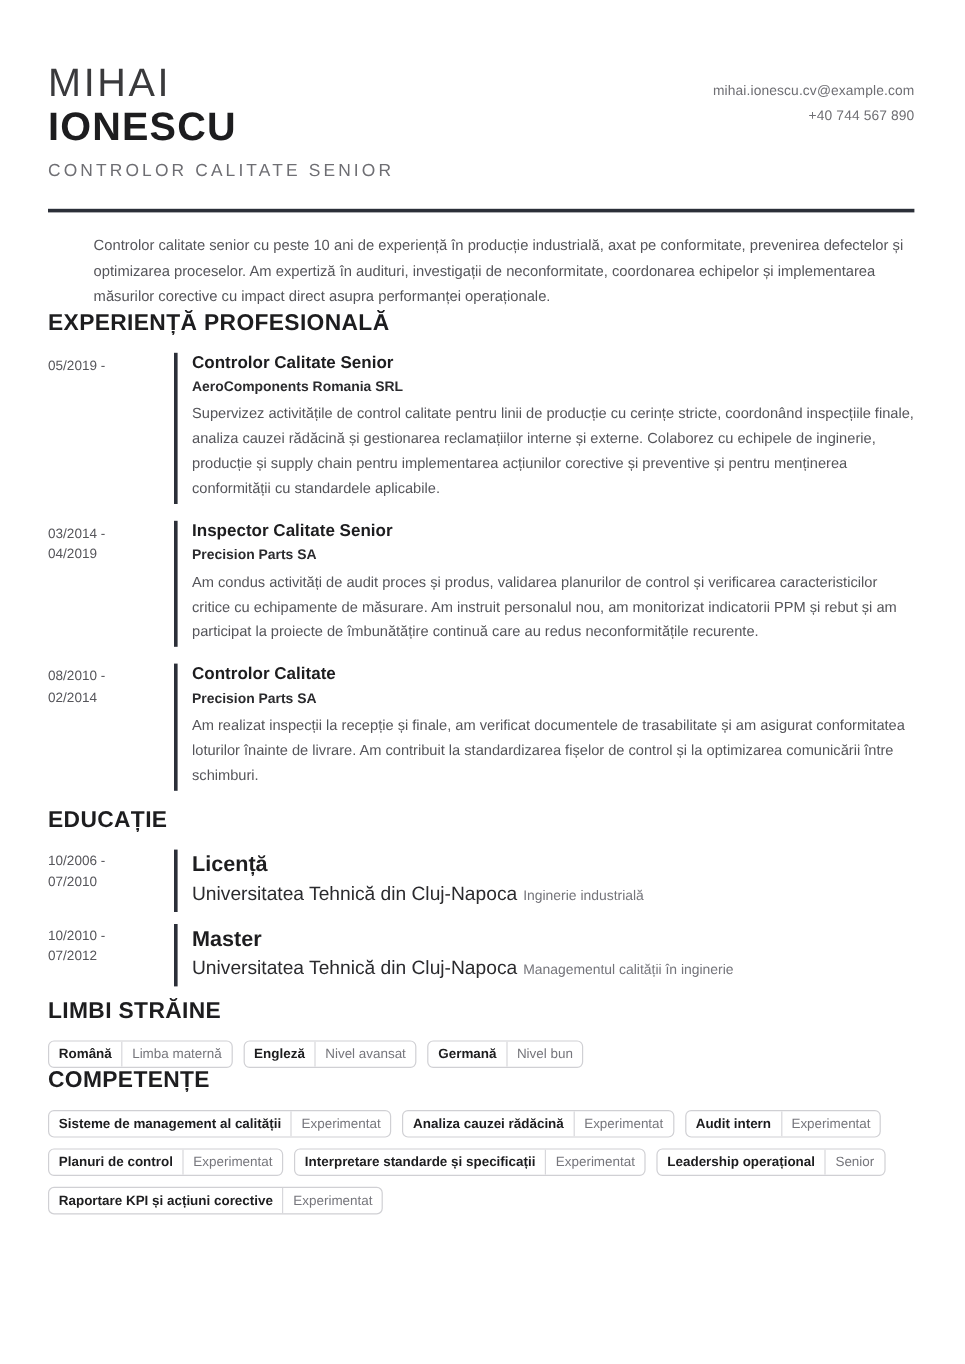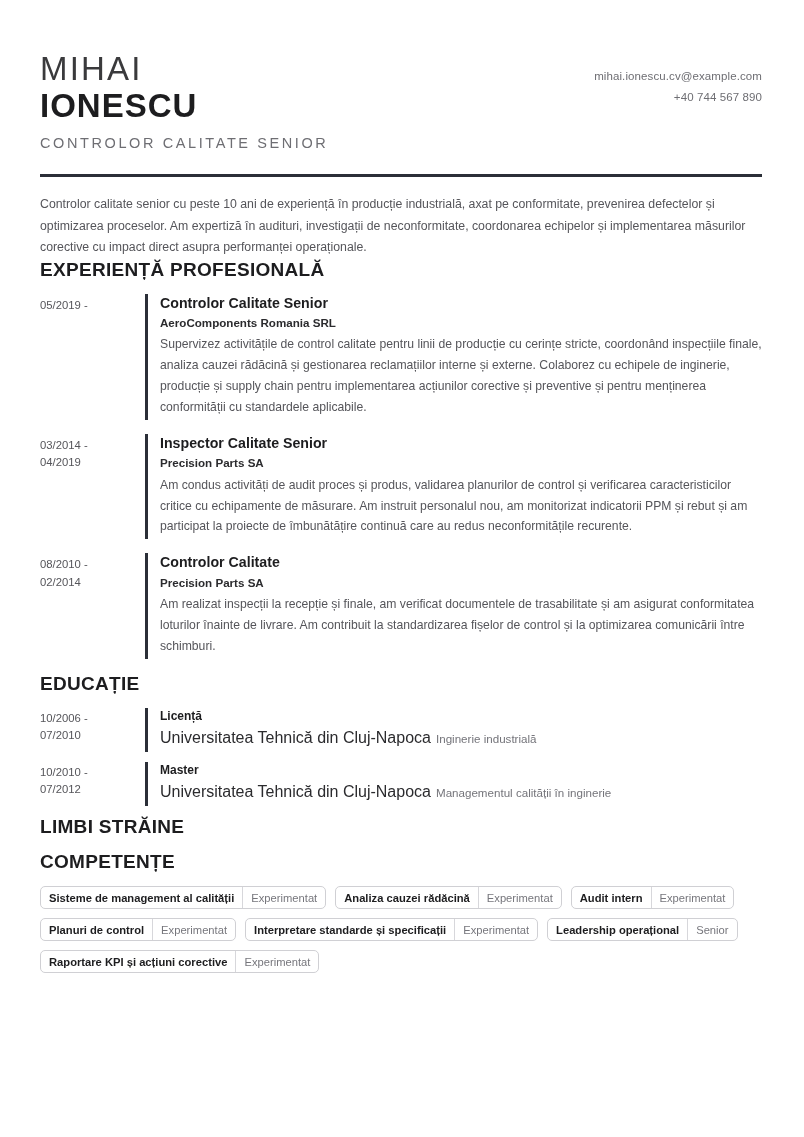--- a/index.html
+++ b/index.html
@@ -65,20 +65,21 @@
     margin-top: 23px;
   }
 
   
   .summary {
     font-size: 12.3px;
     line-height: 1.76;
     color: #55555a;
     margin-top: 17px;
     max-width: 722px;
+    margin-left: 38px;
   }
 
   
   .section-heading {
     font-size: 19px;
     font-weight: 700;
     color: #1d1d1f;
     letter-spacing: 0.3px;
     margin-bottom: 13px;
   }
@@ -123,21 +124,21 @@
     line-height: 1.72;
     color: #55555a;
     margin-top: 3px;
     max-width: 612px;
   }
 
   
   .edu-entry { margin-bottom: 10px; }
   .edu-entry .entry-dates { padding-top: 2px; }
   .edu-degree {
-    font-size: 12px;
+    font-size: 18px;
     font-weight: 700;
     color: #1d1d1f;
     line-height: 1.35;
   }
   .edu-sub {
     margin-top: 2px;
     line-height: 1.5;
   }
   .edu-school {
     font-size: 16px;
@@ -258,20 +259,34 @@
       <div class="entry-body">
         <div class="edu-degree">Master</div>
         <div class="edu-sub">
           <span class="edu-school">Universitatea Tehnică din Cluj-Napoca</span><span class="edu-field">Managementul calității în inginerie</span>
         </div>
       </div>
     </div>
   </div>
 
   <div class="section-heading">LIMBI STRĂINE</div>
+  <div class="chip-row lang-row">
+    <div class="chip">
+      <span class="chip-name">Română</span>
+      <span class="chip-level">Limba maternă</span>
+    </div>
+    <div class="chip">
+      <span class="chip-name">Engleză</span>
+      <span class="chip-level">Nivel avansat</span>
+    </div>
+    <div class="chip">
+      <span class="chip-name">Germană</span>
+      <span class="chip-level">Nivel bun</span>
+    </div>
+  </div>
 
   <div class="section-heading">COMPETENȚE</div>
   <div class="chip-row skills-wrap">
     <div class="chip">
       <span class="chip-name">Sisteme de management al calității</span>
       <span class="chip-level">Experimentat</span>
     </div>
     <div class="chip">
       <span class="chip-name">Analiza cauzei rădăcină</span>
       <span class="chip-level">Experimentat</span>

